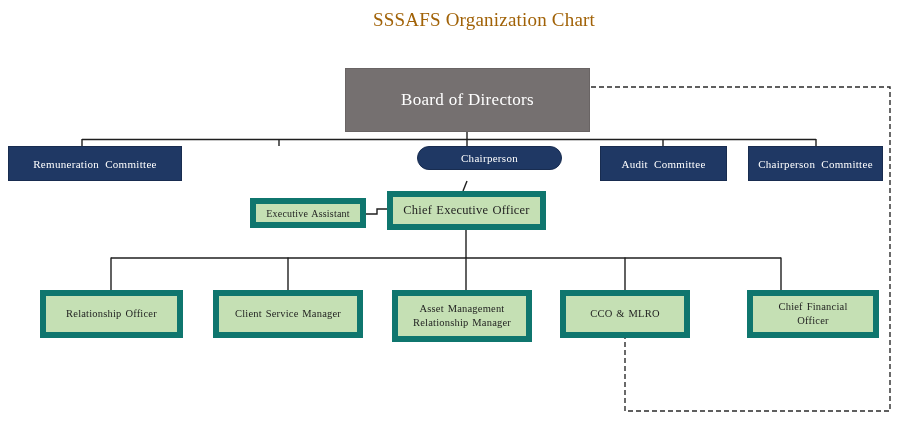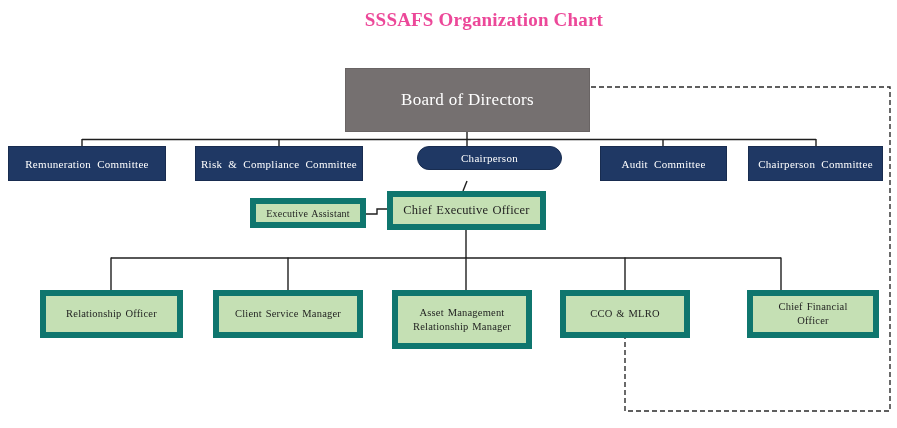--- a/index.html
+++ b/index.html
@@ -26,21 +26,21 @@
   }
   .node-role{
     background:#C5E0B4;border:6px solid #0f766e;color:#1f1f1f;
     letter-spacing:0.2px;word-spacing:1px;line-height:1.3;
   }
   .node-ceo{font-size:12.5px;}
   .node-ea{font-size:10px;}
   .node-report{font-size:10.5px;padding:2px 8px;}
   .chart-title{
     position:absolute;left:484px;top:9px;transform:translateX(-50%);
-    white-space:nowrap;font-size:19px;font-weight:700;color:#ec4899;
+    white-space:nowrap;font-size:19px;font-weight:400;color:#a16207;
     letter-spacing:0.2px;
   }
 </style>
 </head>
 <body>
 
 <div id="canvas">
 
   <svg id="connectors" viewBox="0 0 897 428" xmlns="http://www.w3.org/2000/svg">
     <g stroke="#1f1f1f" stroke-width="1.4" fill="none">
@@ -65,27 +65,24 @@
       <path d="M591 87 H890 V411 H625 V338"></path>
     </g>
   </svg>
 
   <div class="chart-title">SSSAFS Organization Chart</div>
 
   <div class="node node-board" style="left:345px;top:68px;width:245px;height:64px;">
     <span>Board of Directors</span>
   </div>
 
-  <div class="node node-committee" style="left:8px;top:146px;width:158px;height:35px;">
+  <div class="node node-committee" style="left:8px;top:146px;width:174px;height:35px;">
     <span>Remuneration Committee</span>
   </div>
 
-  <div class="node node-committee" style="left:195px;top:146px;width:168px;height:35px;">
-    <span>Risk &amp; Compliance Committee</span>
-  </div>
 
   <div class="node node-committee" style="left:417px;top:146px;width:145px;height:24px;border-radius:14px;">
     <span>Chairperson</span>
   </div>
 
   <div class="node node-committee" style="left:600px;top:146px;width:127px;height:35px;">
     <span>Audit Committee</span>
   </div>
 
   <div class="node node-committee" style="left:748px;top:146px;width:135px;height:35px;">
@@ -101,21 +98,21 @@
   </div>
 
   <div class="node node-role node-report" style="left:40px;top:290px;width:143px;height:48px;">
     <span>Relationship Officer</span>
   </div>
 
   <div class="node node-role node-report" style="left:213px;top:290px;width:150px;height:48px;">
     <span>Client Service Manager</span>
   </div>
 
-  <div class="node node-role node-report" style="left:392px;top:290px;width:140px;height:59px;">
+  <div class="node node-role node-report" style="left:392px;top:290px;width:140px;height:52px;">
     <span>Asset Management Relationship Manager</span>
   </div>
 
   <div class="node node-role node-report" style="left:560px;top:290px;width:130px;height:48px;">
     <span>CCO &amp; MLRO</span>
   </div>
 
   <div class="node node-role node-report" style="left:715px;top:290px;width:132px;height:48px;margin-left:32px;">
     <span>Chief Financial Officer</span>
   </div>

